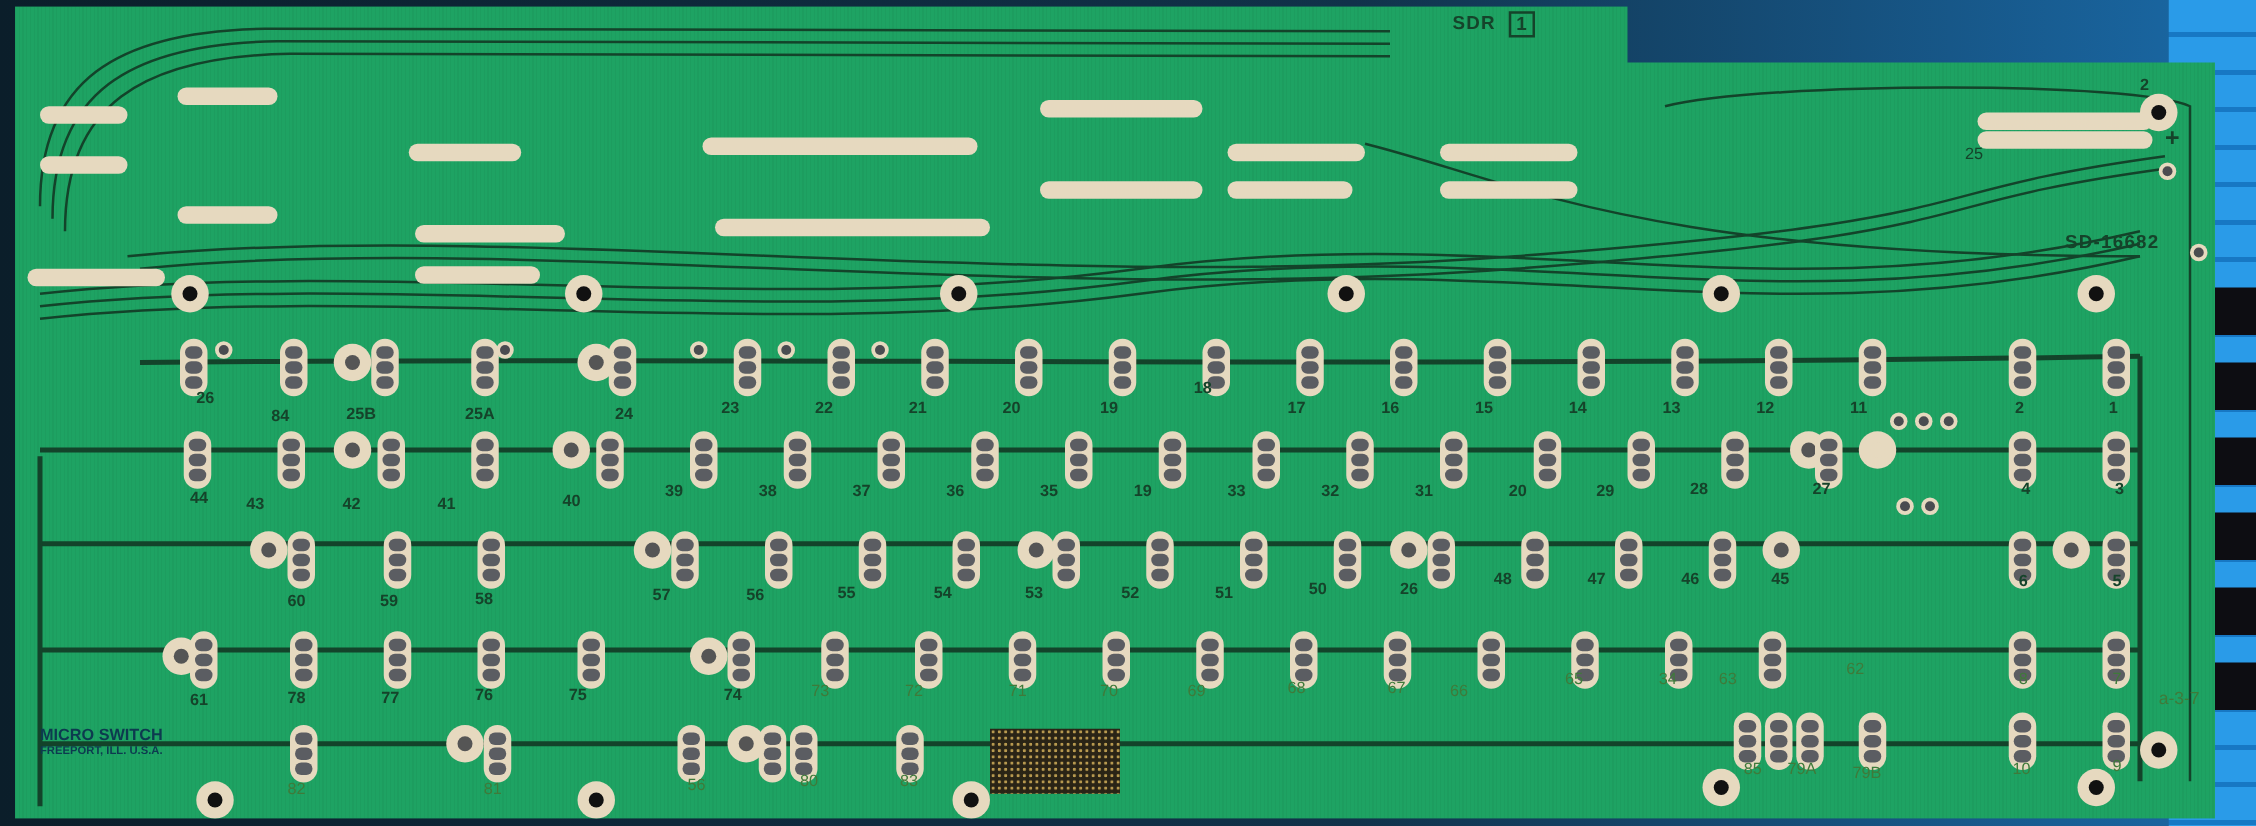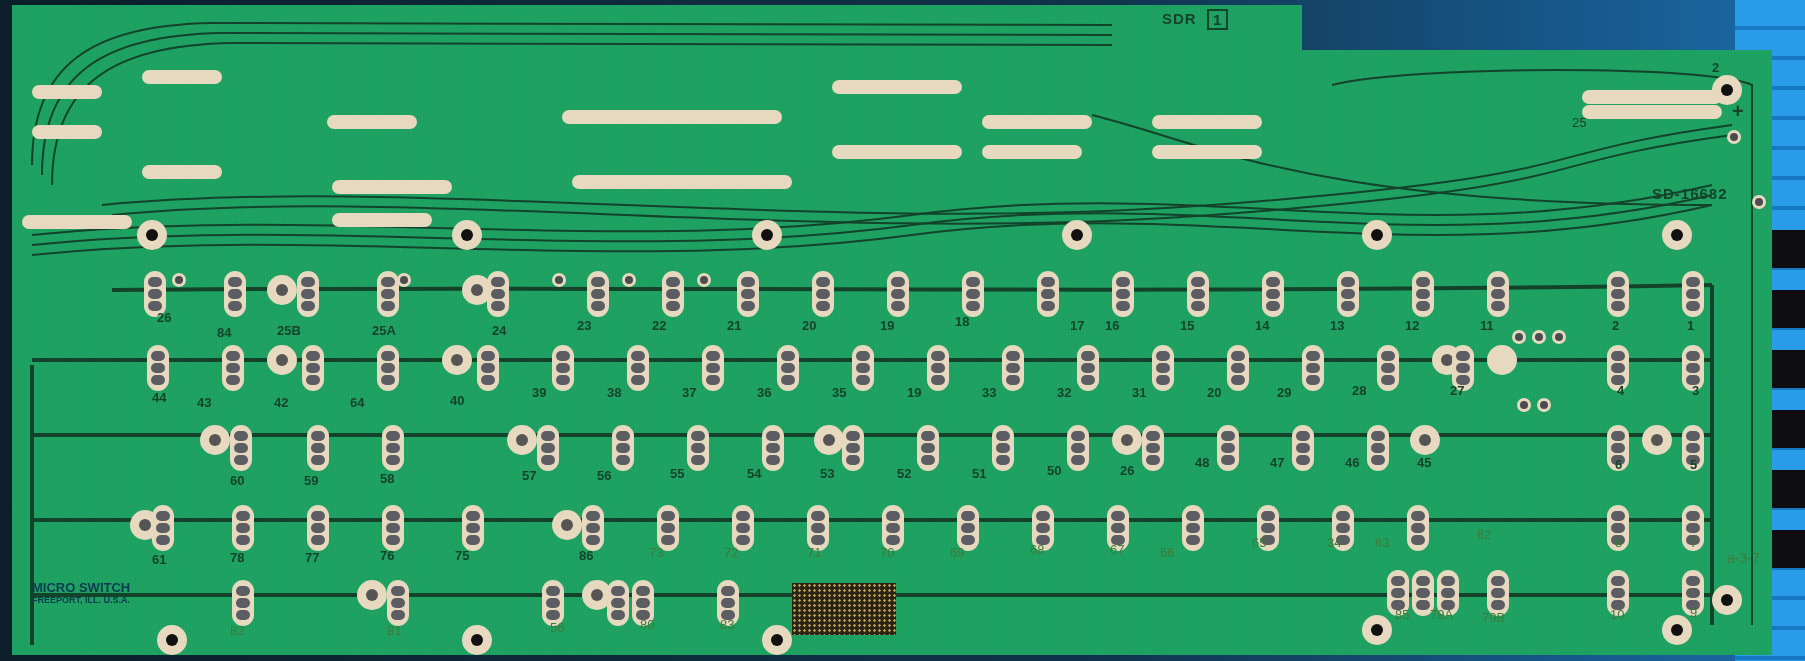--- a/index.html
+++ b/index.html
@@ -670,35 +670,35 @@
   <div class="silk" style="left:145px;top:305px">26</div>
   <div class="silk" style="left:205px;top:320px">84</div>
   <div class="silk" style="left:265px;top:318px">25B</div>
   <div class="silk" style="left:360px;top:318px">25A</div>
   <div class="silk" style="left:480px;top:318px">24</div>
   <div class="silk" style="left:565px;top:313px">23</div>
   <div class="silk" style="left:640px;top:313px">22</div>
   <div class="silk" style="left:715px;top:313px">21</div>
   <div class="silk" style="left:790px;top:313px">20</div>
   <div class="silk" style="left:868px;top:313px">19</div>
-  <div class="silk" style="left:943px;top:309px">18</div>
-  <div class="silk" style="left:1058px;top:313px">17</div>
+  <div class="silk" style="left:943px;top:297px">18</div>
+  <div class="silk" style="left:1018px;top:313px">17</div>
   <div class="silk" style="left:1093px;top:313px">16</div>
   <div class="silk" style="left:1168px;top:313px">15</div>
   <div class="silk" style="left:1243px;top:313px">14</div>
   <div class="silk" style="left:1318px;top:313px">13</div>
   <div class="silk" style="left:1393px;top:313px">12</div>
   <div class="silk" style="left:1468px;top:313px">11</div>
   <div class="silk" style="left:1600px;top:313px">2</div>
   <div class="silk" style="left:1675px;top:313px">1</div>
 
   <div class="silk" style="left:140px;top:385px">44</div>
   <div class="silk" style="left:185px;top:390px">43</div>
   <div class="silk" style="left:262px;top:390px">42</div>
-  <div class="silk" style="left:338px;top:390px">64</div>
+  <div class="silk" style="left:338px;top:390px">41</div>
   <div class="silk" style="left:438px;top:388px">40</div>
   <div class="silk" style="left:520px;top:380px">39</div>
   <div class="silk" style="left:595px;top:380px">38</div>
   <div class="silk" style="left:670px;top:380px">37</div>
   <div class="silk" style="left:745px;top:380px">36</div>
   <div class="silk" style="left:820px;top:380px">35</div>
   <div class="silk" style="left:895px;top:380px">19</div>
   <div class="silk" style="left:970px;top:380px">33</div>
   <div class="silk" style="left:1045px;top:380px">32</div>
   <div class="silk" style="left:1120px;top:380px">31</div>
@@ -726,21 +726,21 @@
   <div class="silk" style="left:1333px;top:450px">46</div>
   <div class="silk" style="left:1405px;top:450px">45</div>
   <div class="silk" style="left:1603px;top:452px">6</div>
   <div class="silk" style="left:1678px;top:452px">5</div>
 
   <div class="silk" style="left:140px;top:547px">61</div>
   <div class="silk" style="left:218px;top:545px">78</div>
   <div class="silk" style="left:293px;top:545px">77</div>
   <div class="silk" style="left:368px;top:543px">76</div>
   <div class="silk" style="left:443px;top:543px">75</div>
-  <div class="silk" style="left:567px;top:543px">86</div>
+  <div class="silk" style="left:567px;top:543px">74</div>
   <div class="silk faint" style="left:637px;top:540px">73</div>
   <div class="silk faint" style="left:712px;top:540px">72</div>
   <div class="silk faint" style="left:795px;top:540px">71</div>
   <div class="silk faint" style="left:868px;top:540px">70</div>
   <div class="silk faint" style="left:938px;top:540px">69</div>
   <div class="silk faint" style="left:1018px;top:537px">68</div>
   <div class="silk faint" style="left:1098px;top:537px">67</div>
   <div class="silk faint" style="left:1148px;top:540px">66</div>
   <div class="silk faint" style="left:1240px;top:530px">65</div>
   <div class="silk faint" style="left:1315px;top:530px">34</div>

